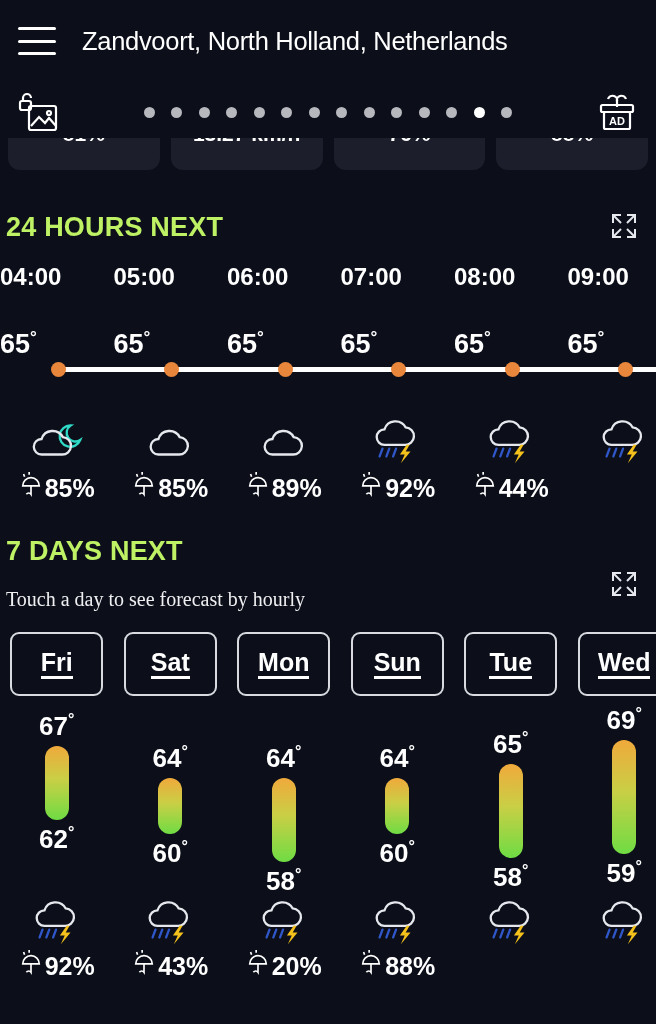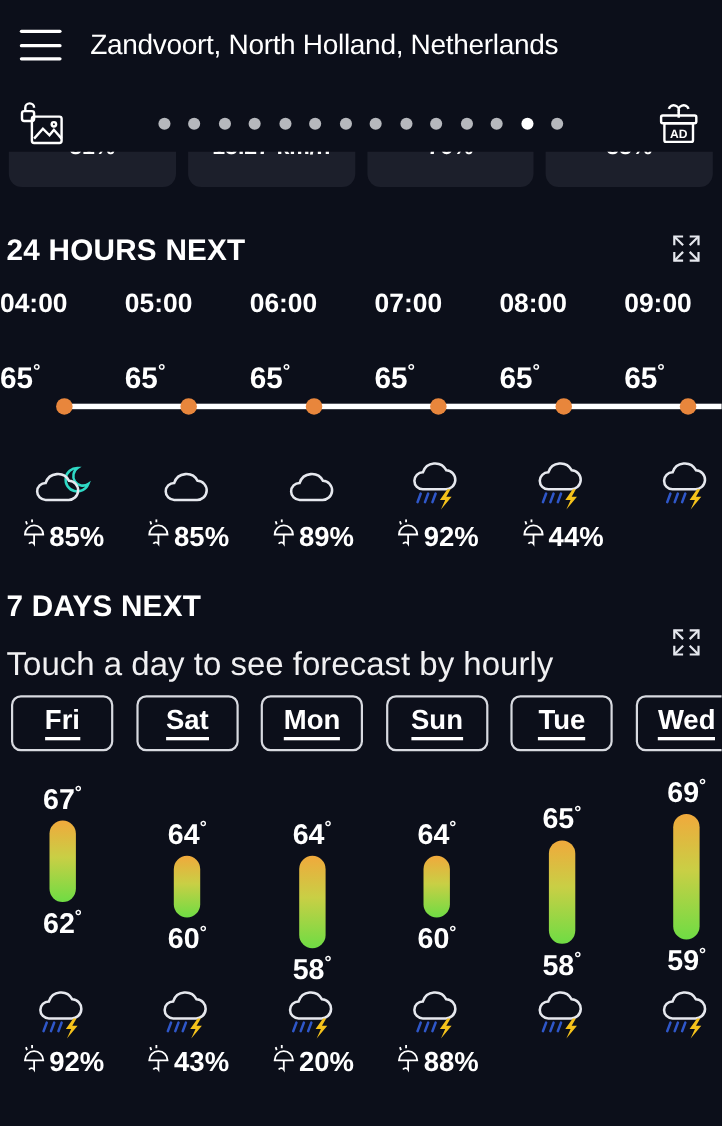--- a/index.html
+++ b/index.html
@@ -47,26 +47,26 @@
     border-bottom-left-radius:12px; border-bottom-right-radius:12px;
     position:relative; overflow:hidden;
   }
   .top-card span {
     position:absolute; left:0; right:0; top:-16px; text-align:center;
     color:#ffffff; font-size:21px; font-weight:bold; white-space:nowrap;
   }
 
   
   .section-title {
-    position:absolute; left:6px; color:#ffffff; font-size:27px;
+    position:absolute; left:6px; color:#bef264; font-size:27px;
     font-weight:bold; letter-spacing:0.2px;
   }
   .expand-icon { position:absolute; right:16px; width:32px; height:32px; cursor:pointer; }
   .subtitle {
-    position:absolute; left:6px; color:#f0f0f2; font-size:30px; font-weight:500;
+    position:absolute; left:6px; color:#f0f0f2; font-size:20px; font-weight:500;font-family:Liberation Serif, serif;
   }
 
   
   .hour-cols {
     position:absolute; left:0; width:740px; display:flex;
   }
   .hour-col { width:113.5px; flex:none; text-align:left; }
 
   .hour-time { color:#ffffff; font-size:24px; font-weight:bold; }
   .temp-val  { color:#ffffff; font-size:27px; font-weight:bold; }
@@ -86,21 +86,21 @@
   .wicon { height:56px; display:flex; align-items:center; justify-content:center; }
   .precip {
     display:flex; align-items:center; justify-content:center; gap:2px;
     color:#ffffff; font-size:25px; font-weight:bold;
   }
 
   
   .day-cols { position:absolute; left:0; width:740px; display:flex; }
   .day-col  { width:113.5px; flex:none; display:flex; justify-content:center; }
   .day-btn {
-    width:93px; height:51px; border:2px solid #d8dae0; border-radius:9px;
+    width:93px; height:64px; border:2px solid #d8dae0; border-radius:9px;
     background:transparent; display:flex; align-items:center; justify-content:center;
     cursor:pointer;
   }
   .day-btn span {
     color:#ffffff; font-size:25px; font-weight:bold;
     border-bottom:3px solid #ffffff; padding-bottom:1px; line-height:1.05;
   }
 
   
   .bar-cols { position:absolute; left:0; width:740px; display:flex; align-items:flex-start; }

